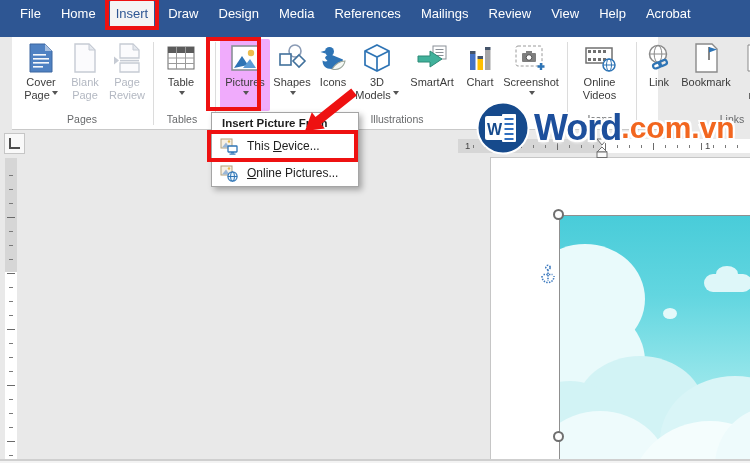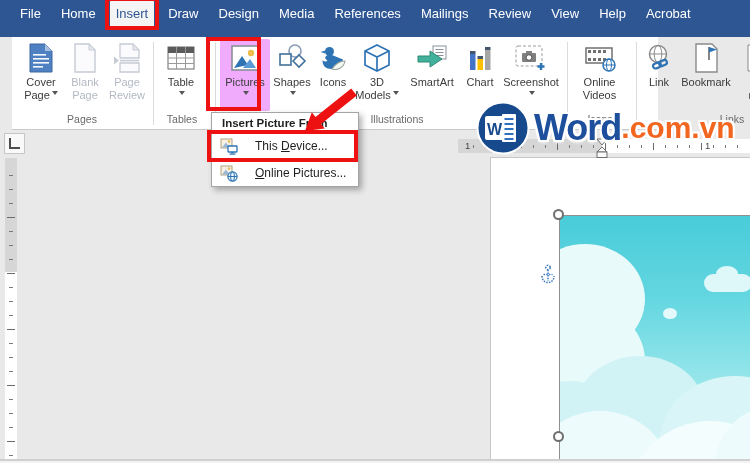--- a/index.html
+++ b/index.html
@@ -28,21 +28,21 @@
   .rgroup-label{position:absolute;top:76px;width:80px;text-align:center;font-size:10.5px;color:#67696b;}
   
   .redbox{position:absolute;border:4px solid #ee1111;box-sizing:border-box;z-index:45;pointer-events:none;}
   .arrow-overlay{position:absolute;left:0;top:0;z-index:55;pointer-events:none;}
   
   .menu{position:absolute;left:211px;top:112px;width:146px;background:#fff;border:1px solid #a5a5a5;
         box-shadow:3px 3px 6px rgba(0,0,0,.3);z-index:40;font-size:12px;color:#1e1e1e;}
   .menu-header{font-weight:bold;font-size:11.5px;padding:4px 0 3px 10px;}
   .menu-item{height:27px;display:flex;align-items:center;cursor:default;}
   .menu-item .mi-icon{width:18px;height:18px;margin-left:8px;}
-  .menu-item .mi-label{margin-left:17px;white-space:nowrap;}
+  .menu-item .mi-label{margin-left:9px;white-space:nowrap;}
   .u{text-decoration:underline;}
   
   .tab-selector{position:absolute;left:4px;top:133px;width:21px;height:21px;background:#f9f9f9;
                 border:1px solid #c6c6c6;box-sizing:border-box;display:flex;align-items:center;justify-content:center;}
   .tab-selector .lglyph{width:9px;height:9px;border-left:2.5px solid #4d4d4d;border-bottom:2.5px solid #4d4d4d;}
   .vruler{position:absolute;left:5px;top:158px;width:12px;height:305px;background:#fff;}
   .vruler .vmargin{position:absolute;left:0;top:0;width:12px;height:114px;background:#d6d6d6;}
   .vticks-s{position:absolute;left:4px;top:4px;width:4px;height:300px;
             background:repeating-linear-gradient(180deg,transparent 0 13px,#7a7a7a 13px 14px);}
   .vticks-m{position:absolute;left:2px;top:4px;width:8px;height:300px;

